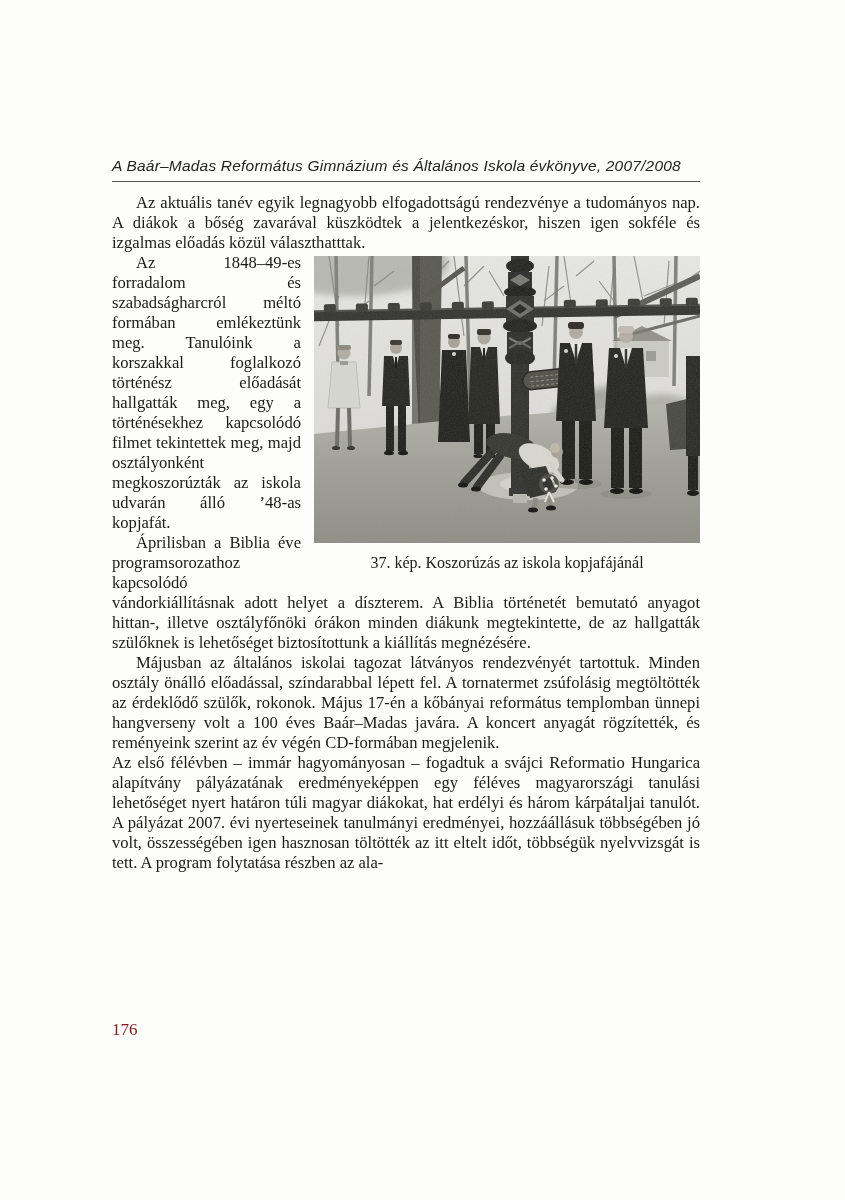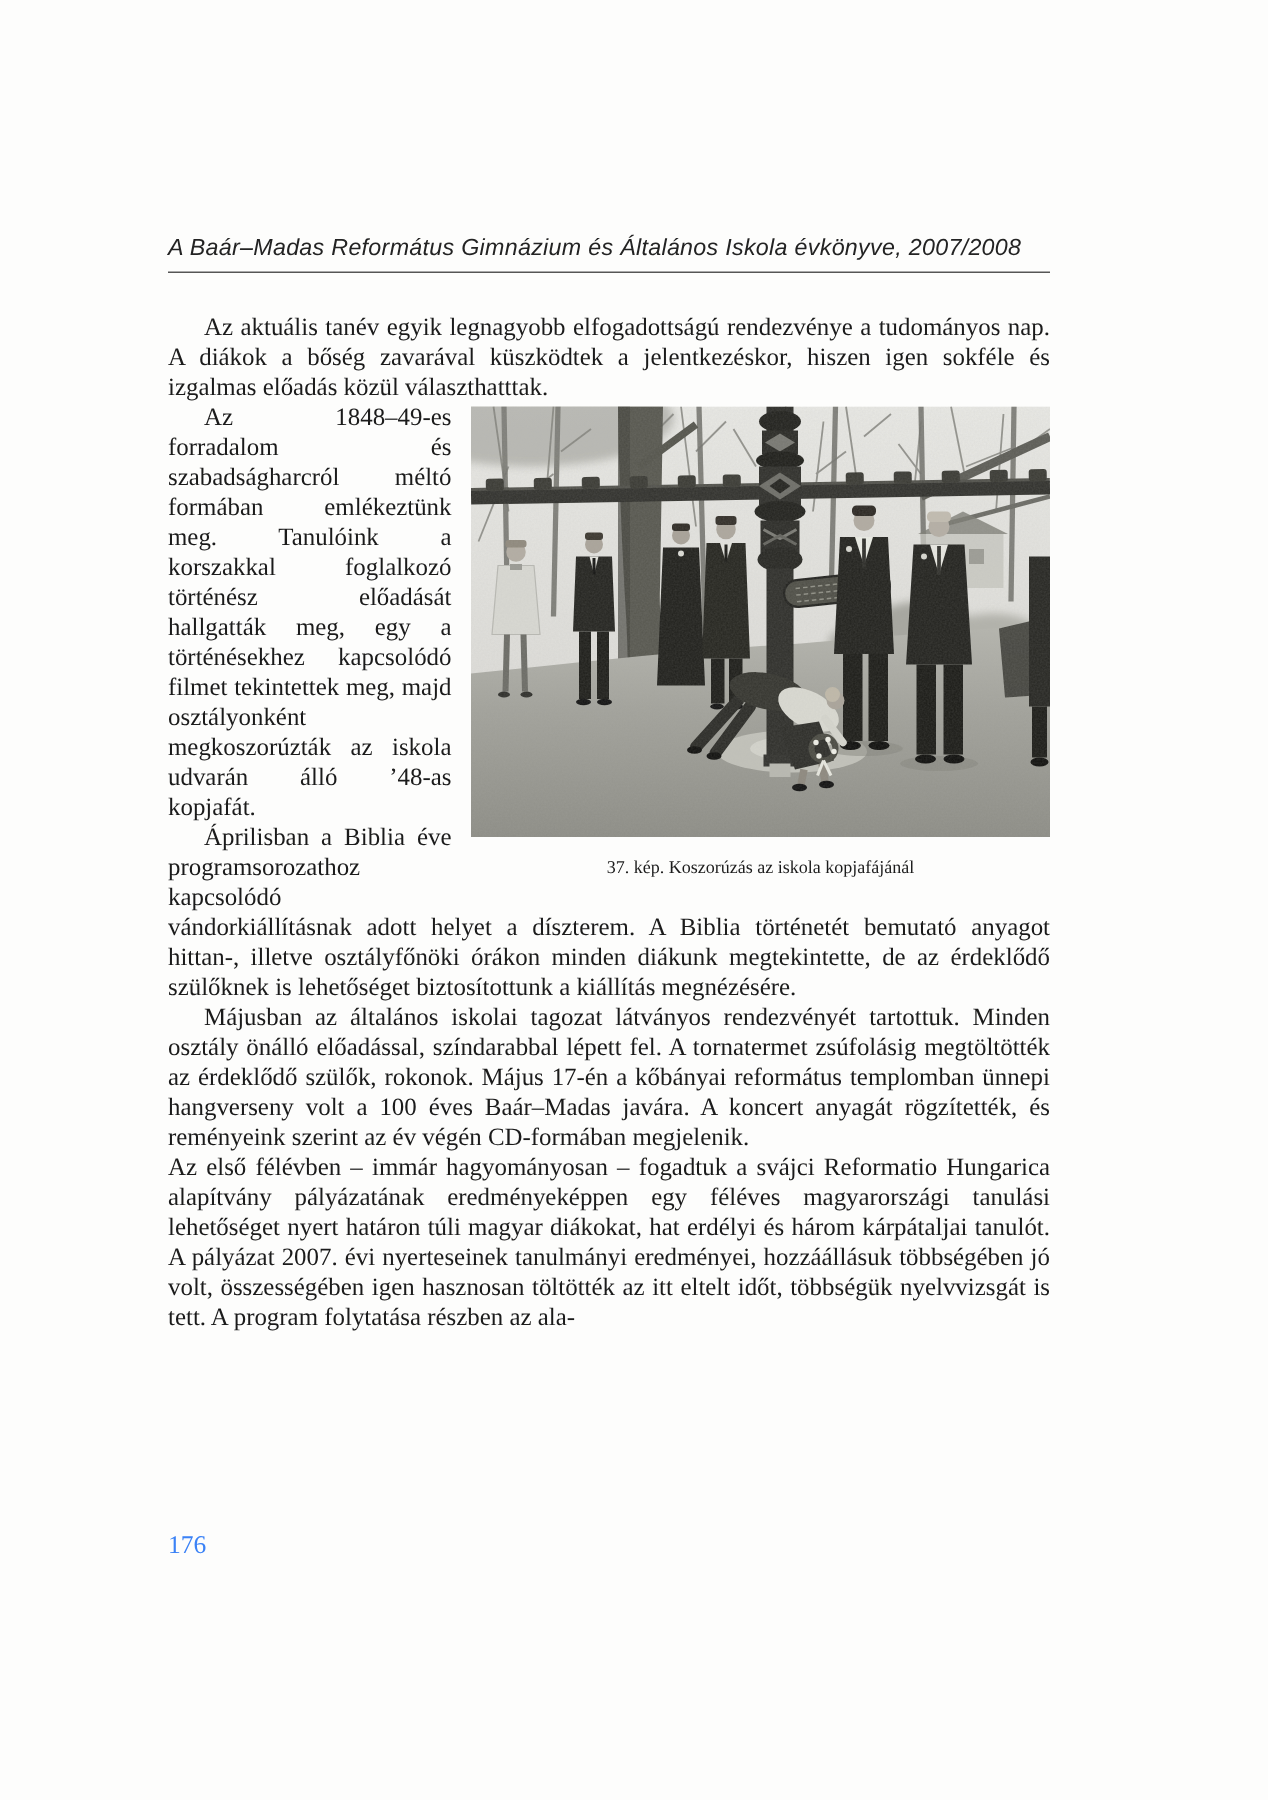--- a/index.html
+++ b/index.html
@@ -9,37 +9,37 @@
     position:relative; width:845px; height:1200px; background:#fdfdfc;
     font-family:"Liberation Serif", serif; color:#1b1b1b;
   }
   .content { position:absolute; left:112px; top:157px; width:588px; }
   .running-head {
     font-family:"Liberation Sans", sans-serif; font-style:italic;
     font-size:15.5px; color:#232323; letter-spacing:.2px;
     padding-bottom:6px; border-bottom:1.6px solid #565656;
   }
   .body-text {
-    margin-top:26px; font-size:16.6px; line-height:20px;
+    margin-top:11px; font-size:16.6px; line-height:20px;
     text-align:justify; hyphens:auto; -webkit-hyphens:auto;
     overflow-wrap:break-word;
   }
   .body-text p { text-indent:24px; }
   .photo-figure { float:right; width:386px; margin:3px 0 8px 13px; }
   .photo-svg { display:block; width:386px; height:287px; }
   figcaption {
-    margin-top:11px; font-size:12px; line-height:18px;
+    margin-top:11px; font-size:16px; line-height:18px;
     text-align:center; text-indent:0; color:#1b1b1b;
   }
   h2.section-heading {
     clear:both; font-size:19px; font-weight:bold; color:#151515;
     margin:30px 0 16px 0; font-family:"Liberation Serif", serif;
   }
   .section-text p { text-indent:0; }
-  .page-number { position:absolute; left:112px; top:1020px; font-size:17px; color:#3b82f6; }
+  .page-number { position:absolute; left:112px; top:1020px; font-size:17px; color:#7f1d1d; }
 </style>
 </head>
 <body>
 
 <div class="page">
   <div class="content">
 
     <div class="running-head">A Baár–Madas Református Gimnázium és Általános Iskola évkönyve, 2007/2008</div>
 
     <div class="body-text">
@@ -281,21 +281,21 @@
             <line x1="235" y1="236" x2="231" y2="246" stroke="#e8e8e0" stroke-width="2"></line>
             <line x1="235" y1="236" x2="240" y2="246" stroke="#e8e8e0" stroke-width="2"></line>
           </g>
 
           <rect width="386" height="287" filter="url(#grain)" opacity="0.5"></rect>
         </svg>
         <figcaption>37. kép. Koszorúzás az iskola kopjafájánál</figcaption>
       </figure>
 
       <p>Az 1848–49-es forradalom és szabadságharcról méltó formában emlékeztünk meg. Tanulóink a korszakkal foglalkozó történész előadását hallgatták meg, egy a történésekhez kapcsolódó filmet tekintettek meg, majd osztályonként megkoszorúzták az iskola udvarán álló ’48-as kopjafát.</p>
-      <p>Áprilisban a Biblia éve programsorozathoz kapcsolódó vándorkiállításnak adott helyet a díszterem. A Biblia történetét bemutató anyagot hittan-, illetve osztályfőnöki órákon minden diákunk megtekintette, de az érdeklődő szülőknek is lehetőséget biztosítottunk a kiállítás megnézésére.</p>
+      <p>Áprilisban a Biblia éve programsorozathoz kapcsolódó vándorkiállításnak adott helyet a díszterem. A Biblia történetét bemutató anyagot hittan-, illetve osztályfőnöki órákon minden diákunk megtekintette, de az hallgatták szülőknek is lehetőséget biztosítottunk a kiállítás megnézésére.</p>
       <p>Májusban az általános iskolai tagozat látványos rendezvényét tartottuk. Minden osztály önálló előadással, színdarabbal lépett fel. A tornatermet zsúfolásig megtöltötték az érdeklődő szülők, rokonok. Május 17-én a kőbányai református templomban ünnepi hangverseny volt a 100 éves Baár–Madas javára. A koncert anyagát rögzítették, és reményeink szerint az év végén CD-formában megjelenik.</p>
 
 
       <div class="section-text">
         <p>Az első félévben – immár hagyományosan – fogadtuk a svájci Reformatio Hungarica alapítvány pályázatának eredményeképpen egy féléves magyarországi tanulási lehetőséget nyert határon túli magyar diákokat, hat erdélyi és három kárpátaljai tanulót. A pályázat 2007. évi nyerteseinek tanulmányi eredményei, hozzáállásuk többségében jó volt, összességében igen hasznosan töltötték az itt eltelt időt, többségük nyelvvizsgát is tett. A program folytatása részben az ala-</p>
       </div>
     </div>
   </div>
 
   <div class="page-number">176</div>

